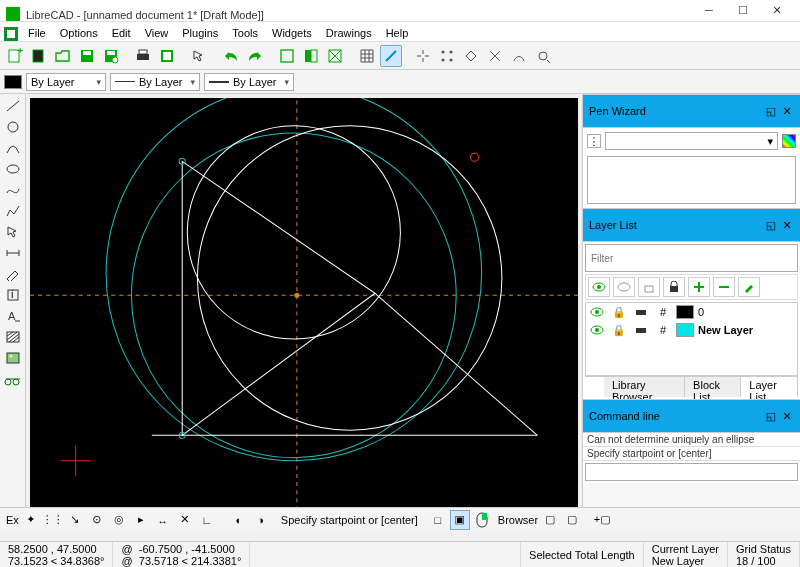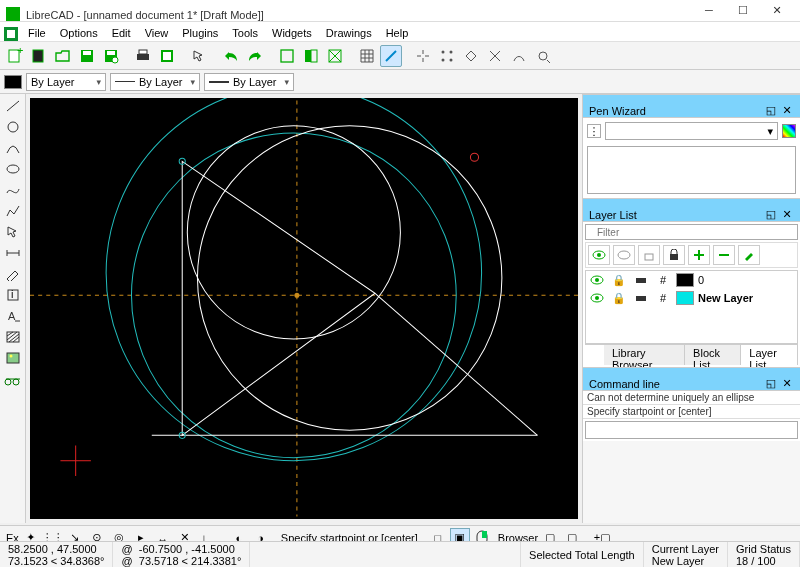--- a/index.html
+++ b/index.html
@@ -24,21 +24,21 @@
 .combo .arrow { margin-left: auto; font-size: 9px; color: #555; }
 
 .main { position: absolute; top: 94px; left: 0; right: 0; bottom: 44px; display: flex; }
 .left-tools { width: 26px; background: #f4f4f4; display: flex; flex-direction: column; gap: 1px; padding: 2px; border-right: 1px solid #ccc; }
 .lt { width: 22px; height: 20px; display: flex; align-items: center; justify-content: center; cursor: pointer; }
 
 .canvas-wrap { flex: 1; position: relative; background: #f0f0f0; padding: 4px; }
 .canvas { width: 100%; height: 100%; background: #000; position: relative; overflow: hidden; }
 
 .right { width: 218px; display: flex; flex-direction: column; border-left: 1px solid #ccc; background: #f6f6f6; }
-.panel-hdr { height: 24px; background: #7dd3fc; display: flex; align-items: flex-end; padding: 0 6px; font-size: 11px; border-bottom: 1px solid #ccc; border-top: 1px solid #ccc; }
+.panel-hdr { height: 34px; background: #0ea5e9; display: flex; align-items: center; padding: 0 6px; font-size: 11px; border-bottom: 1px solid #ccc; border-top: 1px solid #ccc; }
 .panel-hdr .spacer { flex: 1; }
 .panel-hdr .pbtn { width: 14px; height: 14px; display: flex; align-items: center; justify-content: center; margin-left: 2px; cursor: pointer; }
 .panel-body { padding: 4px; background: #fff; }
 .pw-row { display: flex; align-items: center; gap: 4px; margin-bottom: 6px; }
 .pw-combo { flex: 1; height: 18px; border: 1px solid #aaa; display:flex; align-items:center; justify-content:flex-end; padding:0 4px; cursor:pointer; }
 .pw-text { width: 100%; height: 48px; border: 1px solid #aaa; }
 
 .layer-tools { display: flex; gap: 3px; padding: 2px; border: 1px solid #ddd; margin: 2px 0; }
 .layer-tools .lt2 { width: 22px; height: 20px; display:flex; align-items:center; justify-content:center; cursor:pointer; border:1px solid #ccc; background:#fff; }
 .layer-list { border: 1px solid #ccc; background: #fff; min-height: 74px; }
@@ -46,21 +46,21 @@
 .layer-row .licon { width: 18px; height: 16px; display:flex; align-items:center; justify-content:center; }
 .layer-row .lcolor { width: 18px; height: 14px; border: 1px solid #999; }
 .layer-tabs { display: flex; height: 21px; border-top: 1px solid #ccc; padding-left: 19px; }
 .layer-tab { padding: 2px 8px; border-right: 1px solid #ccc; background: #eee; cursor:pointer; }
 .layer-tab.active { background: #fff; }
 
 .cmd-body { background: #fff; }
 .cmd-log { font-size: 10px; color: #333; padding: 1px 4px; border-bottom: 1px solid #ddd; }
 .cmd-input { display:flex; align-items:center; height: 18px; border: 1px solid #aaa; margin: 2px; padding: 0 3px; }
 
-.snapbar { position:absolute; left:0; right:0; bottom: 18px; height: 24px; background:#f4f4f4; display:flex; align-items:center; gap:2px; padding:2px 6px; border-top:1px solid #ccc; font-size:10px; }
+.snapbar { position:absolute; left:0; right:0; bottom: 36px; height: 24px; background:#f4f4f4; display:flex; align-items:center; gap:2px; padding:2px 6px; border-top:1px solid #ccc; font-size:10px; }
 .snapbar .sb { width:20px; height:20px; display:flex; align-items:center; justify-content:center; cursor:pointer; }
 .snapbar .sb.on { background:#cfe8ff; border:1px solid #7ab; }
 
 .status { position:absolute; left:0; right:0; bottom:0; height:26px; background:#f4f4f4; border-top:1px solid #ccc; display:flex; font-size:10px; }
 .status .scell { padding: 1px 8px; border-right:1px solid #ddd; display:flex; flex-direction:column; justify-content:center; }
 
 svg { display:block; }
 </style>
 </head>
 <body>
@@ -366,21 +366,21 @@
       <div class="pw-text"></div>
     </div>
 
     <div class="panel-hdr">
       <span>Layer List</span>
       <span class="spacer"></span>
       <span class="pbtn">◱</span>
       <span class="pbtn">✕</span>
     </div>
     <div class="panel-body" style="padding:2px">
-      <input style="width: 100%; height: 16px; border: 1px solid rgb(170, 170, 170); padding: 0px 11px; font-size: 10px;" placeholder="Filter">
+      <input style="width: 100%; height: 28px; border: 1px solid rgb(170, 170, 170); padding: 0px 5px; font-size: 10px;" placeholder="Filter">
       <div class="layer-tools">
         <div class="lt2">
             <svg width="14" height="12">
               <ellipse cx="7" cy="6" rx="6" ry="4" fill="none" stroke="#0a0"></ellipse>
               <circle cx="7" cy="6" r="2" fill="#0a0"></circle>
             </svg>
           </div>
         <div class="lt2">
             <svg width="14" height="12">
               <ellipse cx="7" cy="6" rx="6" ry="4" fill="none" stroke="#999"></ellipse>

